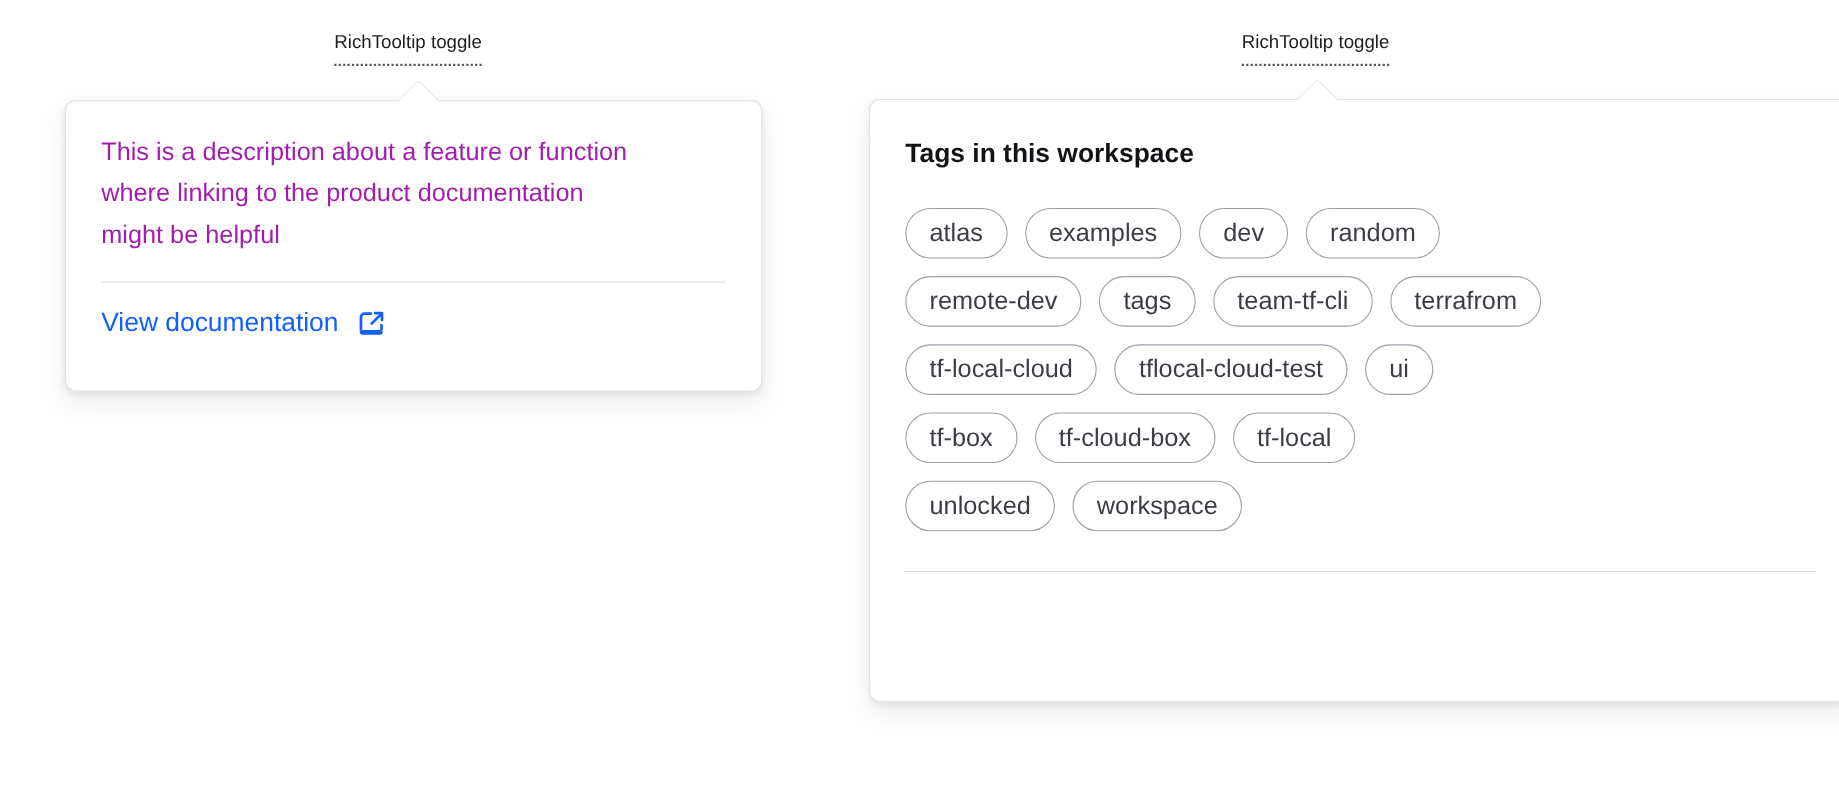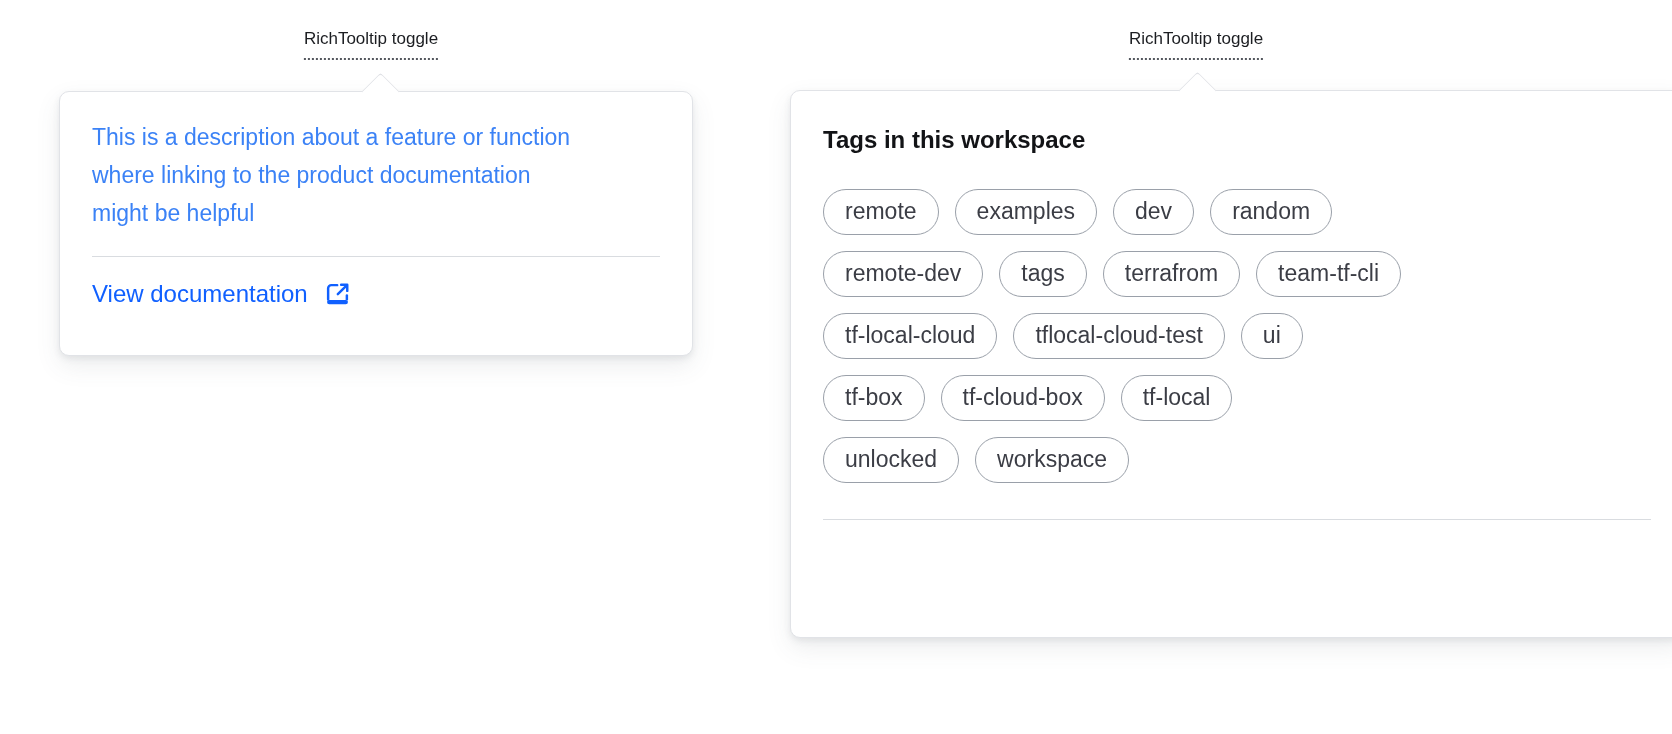--- a/index.html
+++ b/index.html
@@ -41,21 +41,21 @@
   }
   .panel-inner { position: relative; z-index: 1; }
 
   
   .panel.left { left: 59px; top: 91px; width: 634px; height: 265px; }
   .panel.left .caret { left: 307px; }
   .panel.left .panel-inner { padding: 26px 32px 0 32px; }
   .description {
     font-size: 23px;
     line-height: 38px;
-    color: #3b82f6;
+    color: #a21caf;
     max-width: 492px;
   }
   .divider {
     border: none;
     border-top: 1px solid #d9dce0;
     margin-top: 24px;
   }
   .doc-link-row { margin-top: 21px; }
   .link {
     display: inline-flex;
@@ -130,30 +130,30 @@
 </div>
 
 <div class="toggle-label" style="left: 1196px;">RichTooltip toggle</div>
 
 <div class="panel right">
   <div class="caret"></div>
   <div class="panel-inner">
     <div class="tags-heading">Tags in this workspace</div>
     <div class="tags-container">
         <div class="tag-row">
-          <span class="tag-pill">remote</span>
+          <span class="tag-pill">atlas</span>
           <span class="tag-pill">examples</span>
           <span class="tag-pill">dev</span>
           <span class="tag-pill">random</span>
         </div>
         <div class="tag-row">
           <span class="tag-pill">remote-dev</span>
           <span class="tag-pill">tags</span>
+          <span class="tag-pill">team-tf-cli</span>
           <span class="tag-pill">terrafrom</span>
-          <span class="tag-pill">team-tf-cli</span>
         </div>
         <div class="tag-row">
           <span class="tag-pill">tf-local-cloud</span>
           <span class="tag-pill">tflocal-cloud-test</span>
           <span class="tag-pill">ui</span>
         </div>
         <div class="tag-row">
           <span class="tag-pill">tf-box</span>
           <span class="tag-pill">tf-cloud-box</span>
           <span class="tag-pill">tf-local</span>

